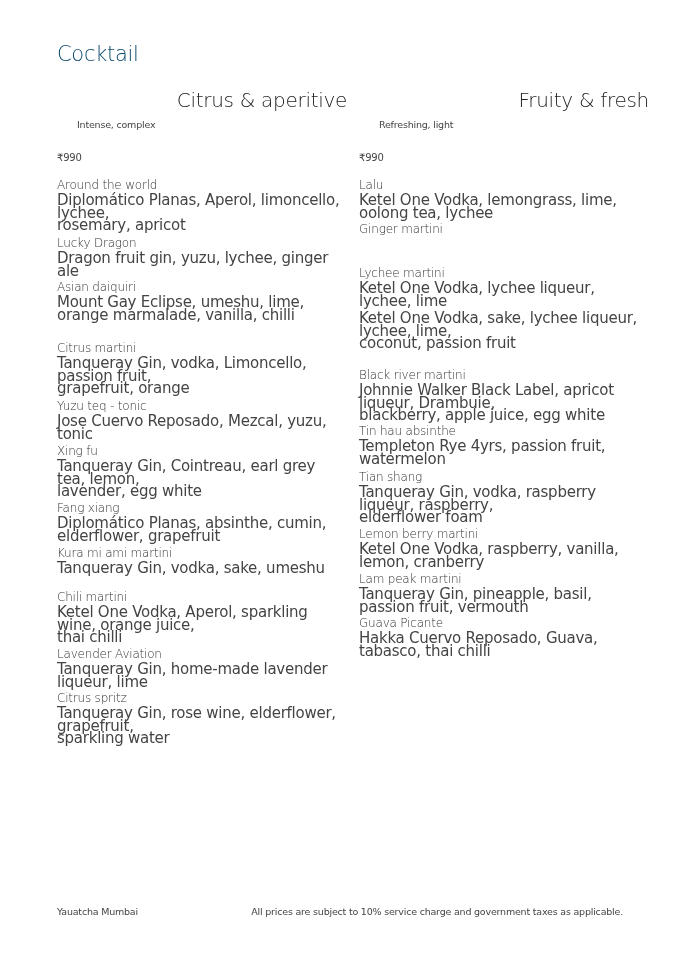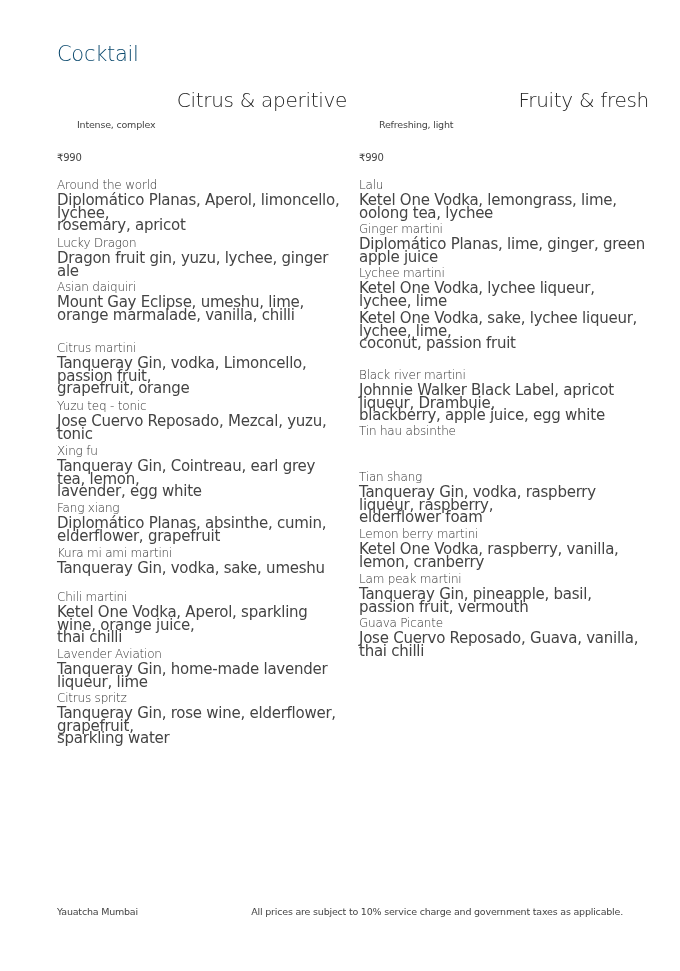--- a/index.html
+++ b/index.html
@@ -82,49 +82,49 @@
   <div class="sec-sub">Refreshing, light</div>
   <div class="sec-price">₹990</div>
 
   <div style="position:relative;">
     <div class="item" style="top:14px">
         <div class="item-name">Lalu</div>
         <div class="item-desc">Ketel One Vodka, lemongrass, lime, oolong tea, lychee</div>
       </div>
     <div class="item" style="top:58px">
         <div class="item-name">Ginger martini</div>
-        <div class="item-desc">Diplomático Planas, lime, ginger, green apple juice</div>
       </div>
     <div class="item" style="top:102px">
         <div class="item-name">Lychee martini</div>
         <div class="item-desc">Ketel One Vodka, lychee liqueur, lychee, lime</div>
       </div>
     <div class="item" style="top:147px">
         <div class="item-desc">Ketel One Vodka, sake, lychee liqueur, lychee, lime,<br>coconut, passion fruit</div>
       </div>
     <div class="item" style="top:204px">
         <div class="item-name">Black river martini</div>
         <div class="item-desc">Johnnie Walker Black Label, apricot liqueur, Drambuie,<br>blackberry, apple juice, egg white</div>
       </div>
     <div class="item" style="top:260px">
         <div class="item-name">Tin hau absinthe</div>
+        <div class="item-desc">Templeton Rye 4yrs, passion fruit, watermelon</div>
       </div>
     <div class="item" style="top:306px">
         <div class="item-name">Tian shang</div>
         <div class="item-desc">Tanqueray Gin, vodka, raspberry liqueur, raspberry,<br>elderflower foam</div>
       </div>
     <div class="item" style="top:363px">
         <div class="item-name">Lemon berry martini</div>
         <div class="item-desc">Ketel One Vodka, raspberry, vanilla, lemon, cranberry</div>
       </div>
     <div class="item" style="top:408px">
         <div class="item-name">Lam peak martini</div>
         <div class="item-desc">Tanqueray Gin, pineapple, basil, passion fruit, vermouth</div>
       </div>
     <div class="item" style="top:452px">
         <div class="item-name">Guava Picante</div>
-        <div class="item-desc">Jose Cuervo Reposado, Guava, vanilla, thai chilli</div>
+        <div class="item-desc">Hakka Cuervo Reposado, Guava, tabasco, thai chilli</div>
       </div>
   </div>
 </div>
 
 <div class="footer-left">Yauatcha Mumbai</div>
 <div class="footer-right">All prices are subject to 10% service charge and government taxes as applicable.</div>
 
 </body></html>

